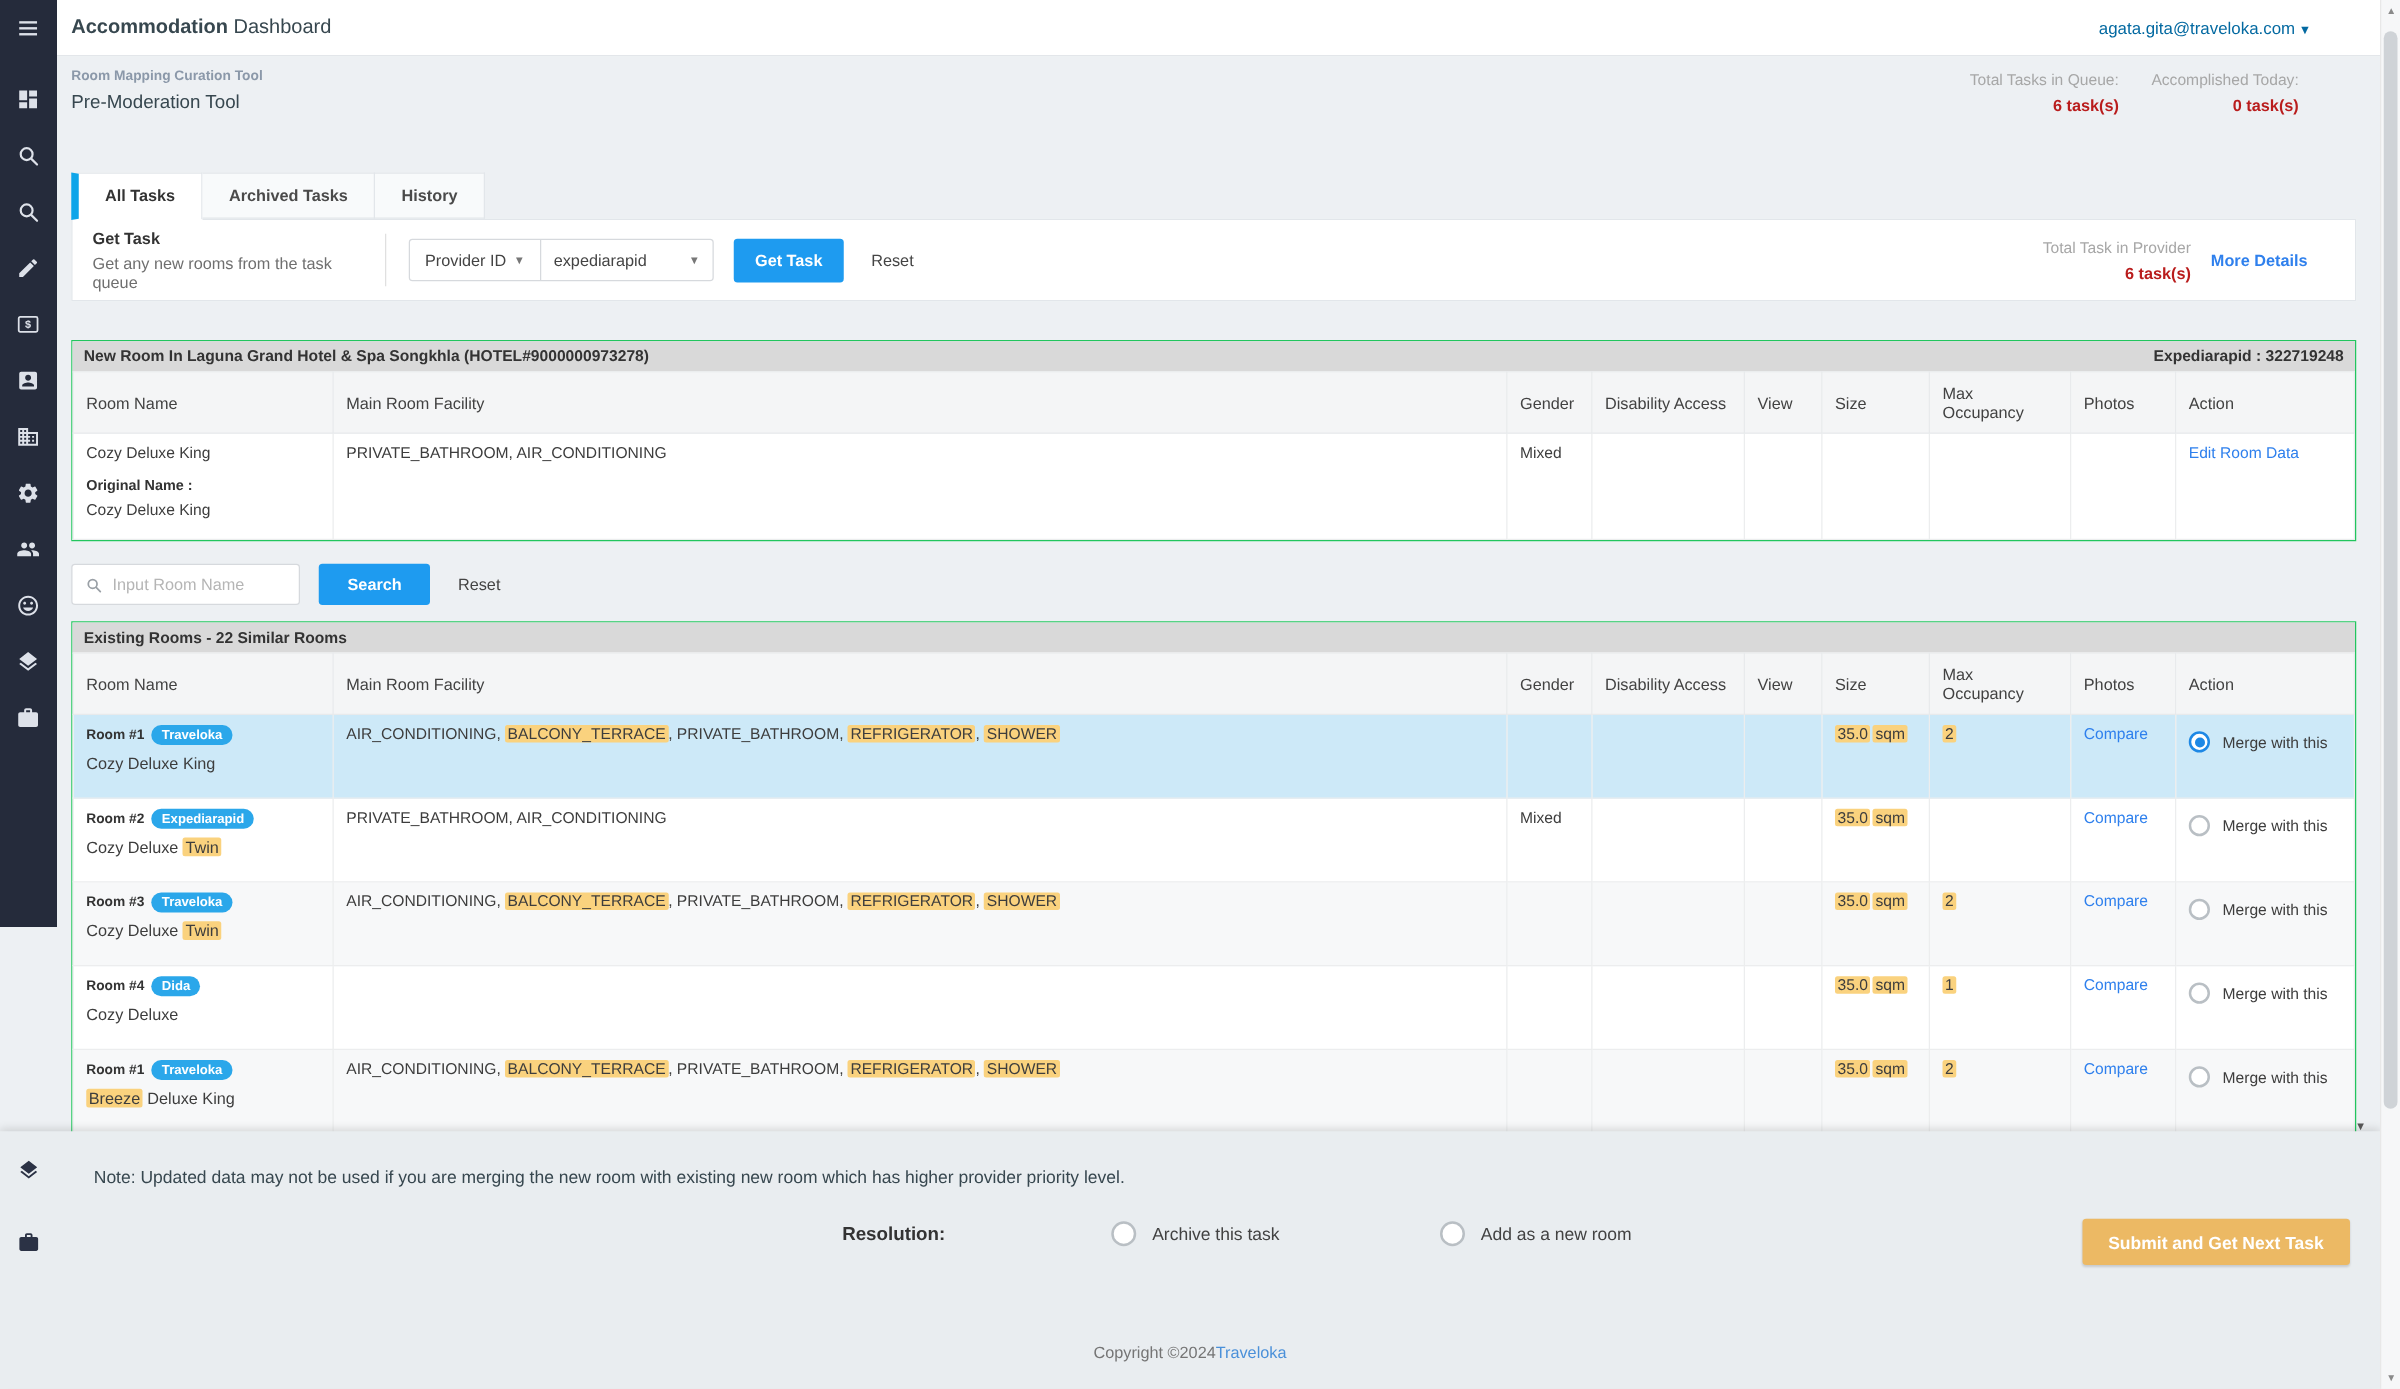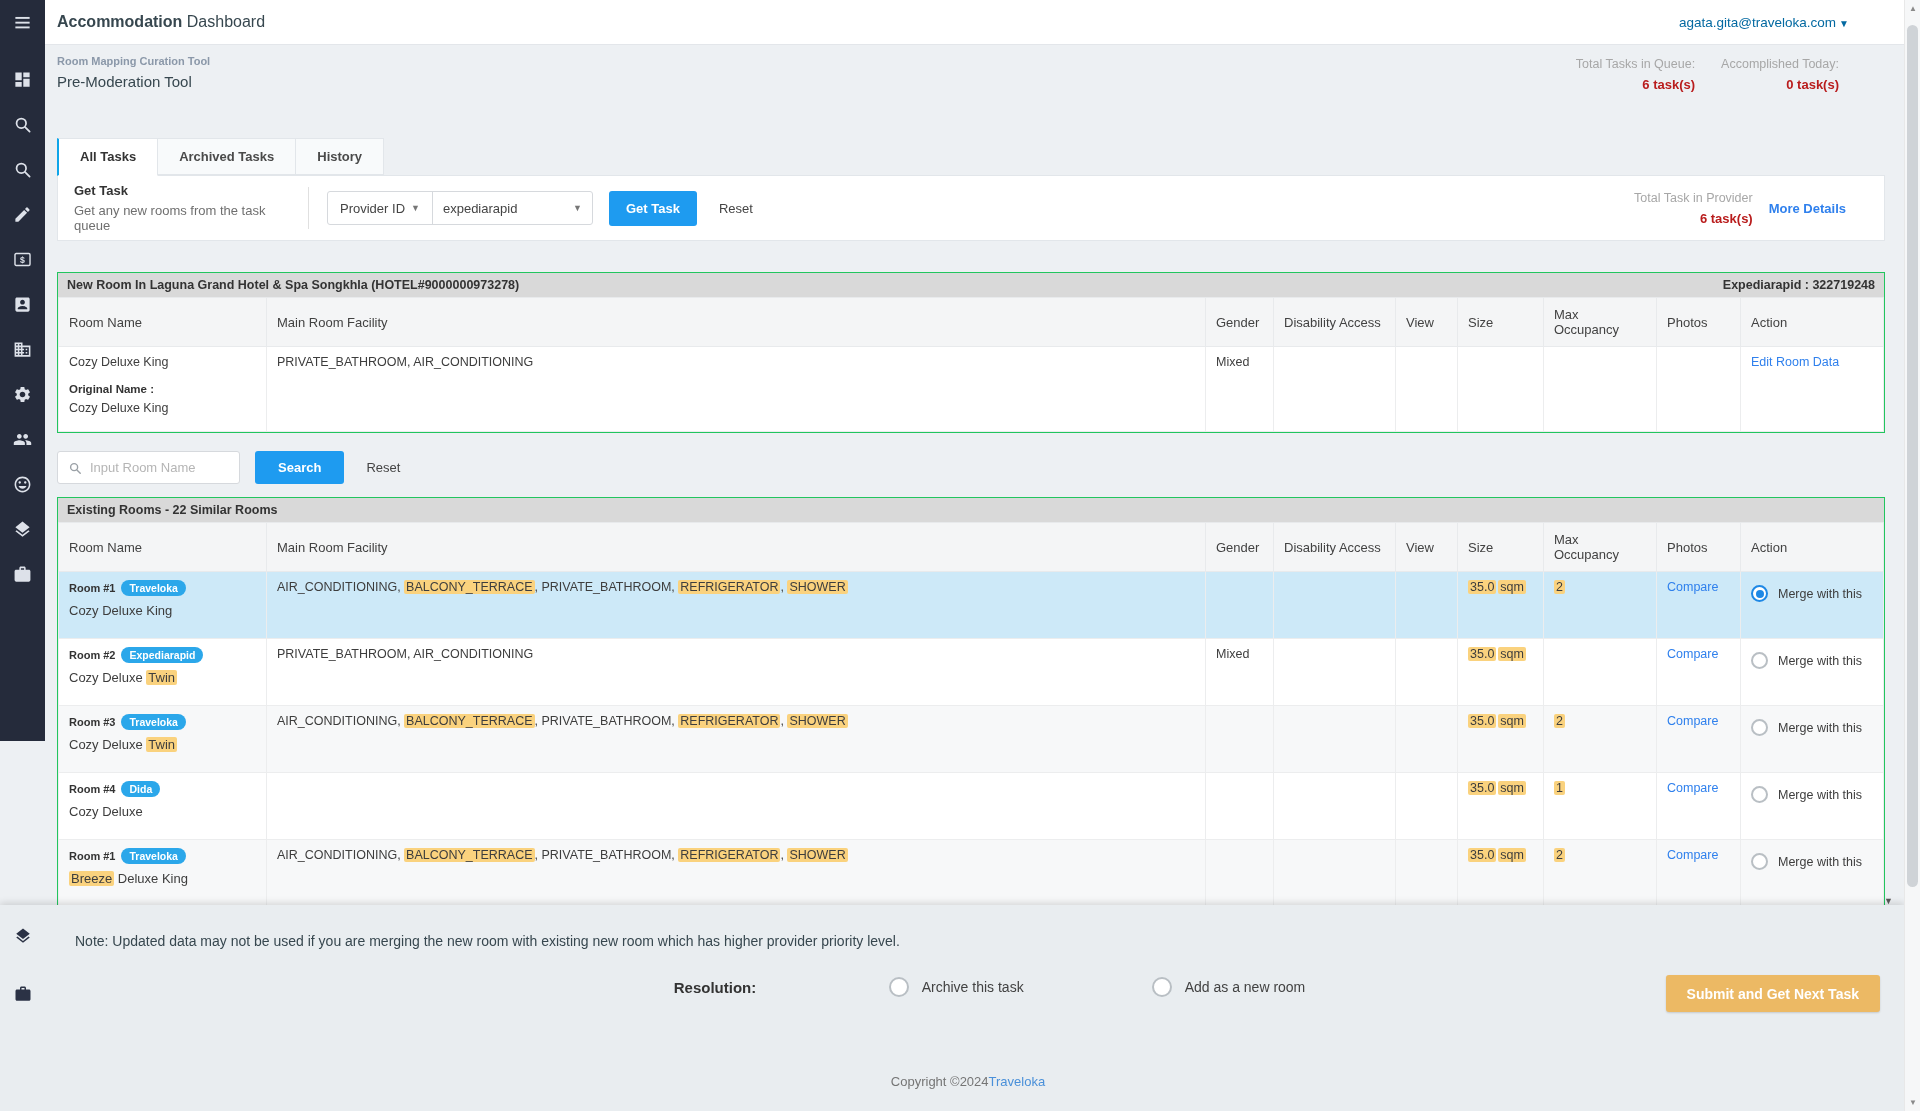--- a/index.html
+++ b/index.html
@@ -26,30 +26,30 @@
   .crumb-row { display:flex; justify-content:space-between; align-items:flex-start; }
   .crumb-section { font-size:11px; color:#8b98a9; font-weight:bold; }
   .crumb-page { font-size:15px; color:#37474f; margin-top:6px; }
   .stats { display:flex; gap:26px; padding-right:46px; margin-top:2px; }
   .stat { text-align:right; }
   .stat .lab { color:#a7a7a7; font-size:12.5px; }
   .stat .val { color:#b91c1c; font-weight:bold; font-size:13px; margin-top:6px; }
   
   .tabs { display:flex; margin-top:46px; position:relative; z-index:2; }
   .tab { padding:10px 21px; font-size:13px; font-weight:bold; color:#4a4a4a; background:#f8fafb; border:1px solid #e2e6ea; border-left:none; cursor:pointer; }
-  .tab:first-child { border-left:2px solid #0ea5e9; }
+  .tab:first-child { border-left:6px solid #0ea5e9; }
   .tab.active { background:#fff; color:#333; border-bottom:1px solid #fff; margin-bottom:-1px; }
   
   .card { background:#fff; border:1px solid #e2e6ea; }
   .gettask-card { height:66px; display:flex; align-items:center; padding:0 38px 0 16px; }
   .gt-left { width:228px; }
   .gt-title { font-weight:bold; font-size:13px; color:#333; }
   .gt-sub { color:#6f6f6f; font-size:13px; margin-top:5px; }
   .vdiv { width:1px; height:42px; background:#e0e0e0; margin:0 18px 0 6px; }
-  .provider-group { display:flex; align-items:center; height:34px; width:266px; border:1px solid #d6d9dd; border-radius:3px; background:#fff; }
+  .provider-group { display:flex; align-items:center; height:34px; width:244px; border:1px solid #d6d9dd; border-radius:3px; background:#fff; }
   .provider-label { display:flex; align-items:center; gap:6px; padding:0 12px; height:100%; border-right:1px solid #d6d9dd; color:#444; cursor:pointer; white-space:nowrap; }
   .provider-value { flex:1; display:flex; align-items:center; justify-content:space-between; padding:0 10px; color:#444; cursor:pointer; }
   .caret-down { font-size:9px; color:#777; }
   .btn-blue { background:#1e9bf0; color:#fff; font-weight:bold; font-size:13px; border:none; border-radius:3px; padding:10px 17px; cursor:pointer; }
   .btn-text { color:#444; font-size:13px; margin-left:22px; cursor:pointer; background:none; border:none; }
   .gt-right { margin-left:auto; display:flex; align-items:center; gap:16px; }
   .more-details { color:#2f80ed; font-weight:bold; font-size:13px; cursor:pointer; }
   
   .tbl-card { margin-top:31px; border:1px solid #22c55e; background:#fff; }
   .tbl-band { background:#d9d9d9; display:flex; justify-content:space-between; align-items:center; padding:5px 9px; font-weight:bold; font-size:12.5px; color:#333; }
@@ -90,21 +90,21 @@
   
   .page-footer { position:fixed; left:0; bottom:0; width:1904px; height:206px; background:#e9edf0; box-shadow:0 -2px 7px rgba(0,0,0,.14); z-index:10; }
   .footer-inner { padding:28px 0 0 75px; position:relative; height:100%; }
   .note { font-size:14px; color:#37474f; }
   .resolution-row { display:flex; align-items:center; margin-top:28px;justify-content:center; }
   .resolution-label { font-size:15px; font-weight:bold; color:#333; width:215px; }
   .res-option { display:flex; align-items:center; gap:13px; font-size:14px; color:#424242; }
   .res-option .radio { width:20px; height:20px; }
   .res-option + .res-option { margin-left:128px; }
   .submit-btn { position:absolute; right:24px; top:70px; height:37px; padding:0 21px; background:#ecb964; color:#fff; font-weight:bold; font-size:14px; border:none; border-radius:3px; cursor:pointer; box-shadow:0 1px 2px rgba(0,0,0,.15); }
-  .copyright { position:absolute; bottom:22px; left:16px; width:100%; text-align:center; font-size:13px; color:#757575; }
+  .copyright { position:absolute; bottom:22px; left:0; width:100%; text-align:center; font-size:13px; color:#757575; }
   .copyright .brand { color:#4a90d9; cursor:pointer; }
   .footer-icon { position:absolute; left:14px; color:#2b3245; cursor:pointer; }
   .footer-icon svg { width:18px; height:18px; }
   .footer-icon.f1 { top:22px; }
   .footer-icon.f2 { top:80px; }
   
   .pagebar { position:fixed; right:0; top:0; width:16px; height:1111px; background:#f6f7f8; border-left:1px solid #e8e8e8; z-index:30; }
   .pagebar .arrow { position:absolute; left:0; width:16px; text-align:center; font-size:8px; color:#8a8a8a; cursor:pointer; }
   .pagebar .up { top:4px; }
   .pagebar .down { bottom:4px; }

